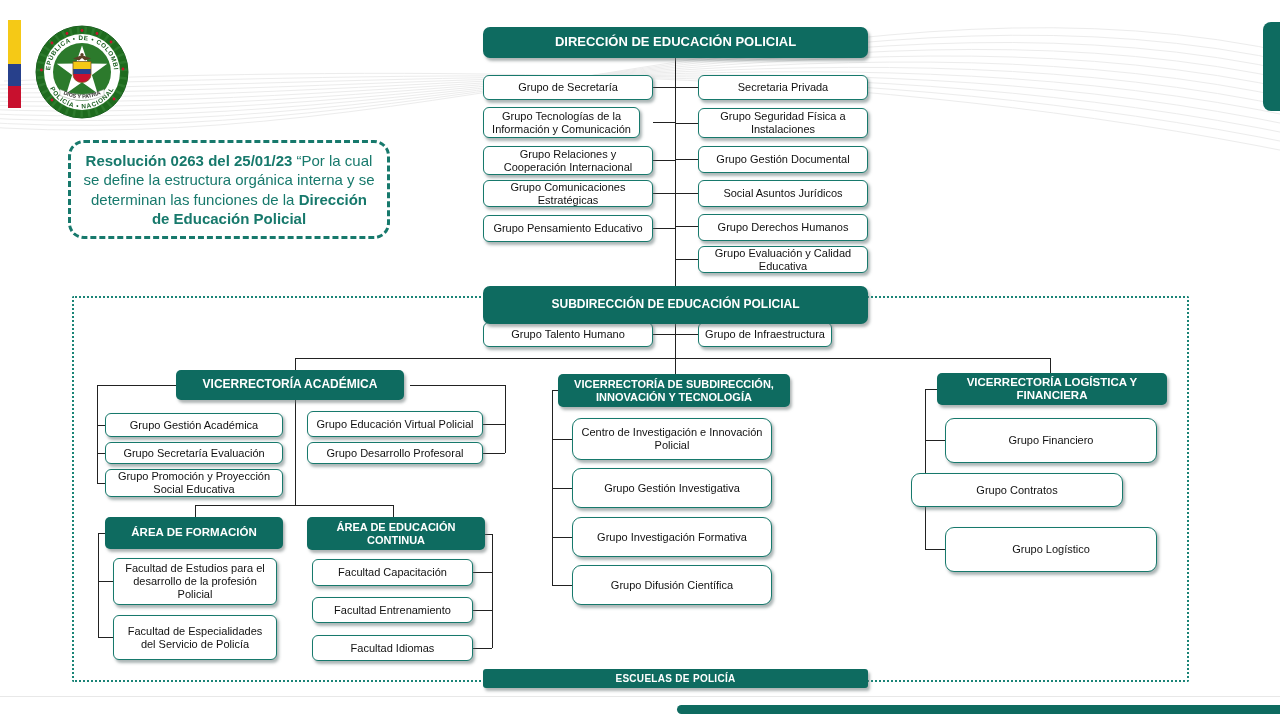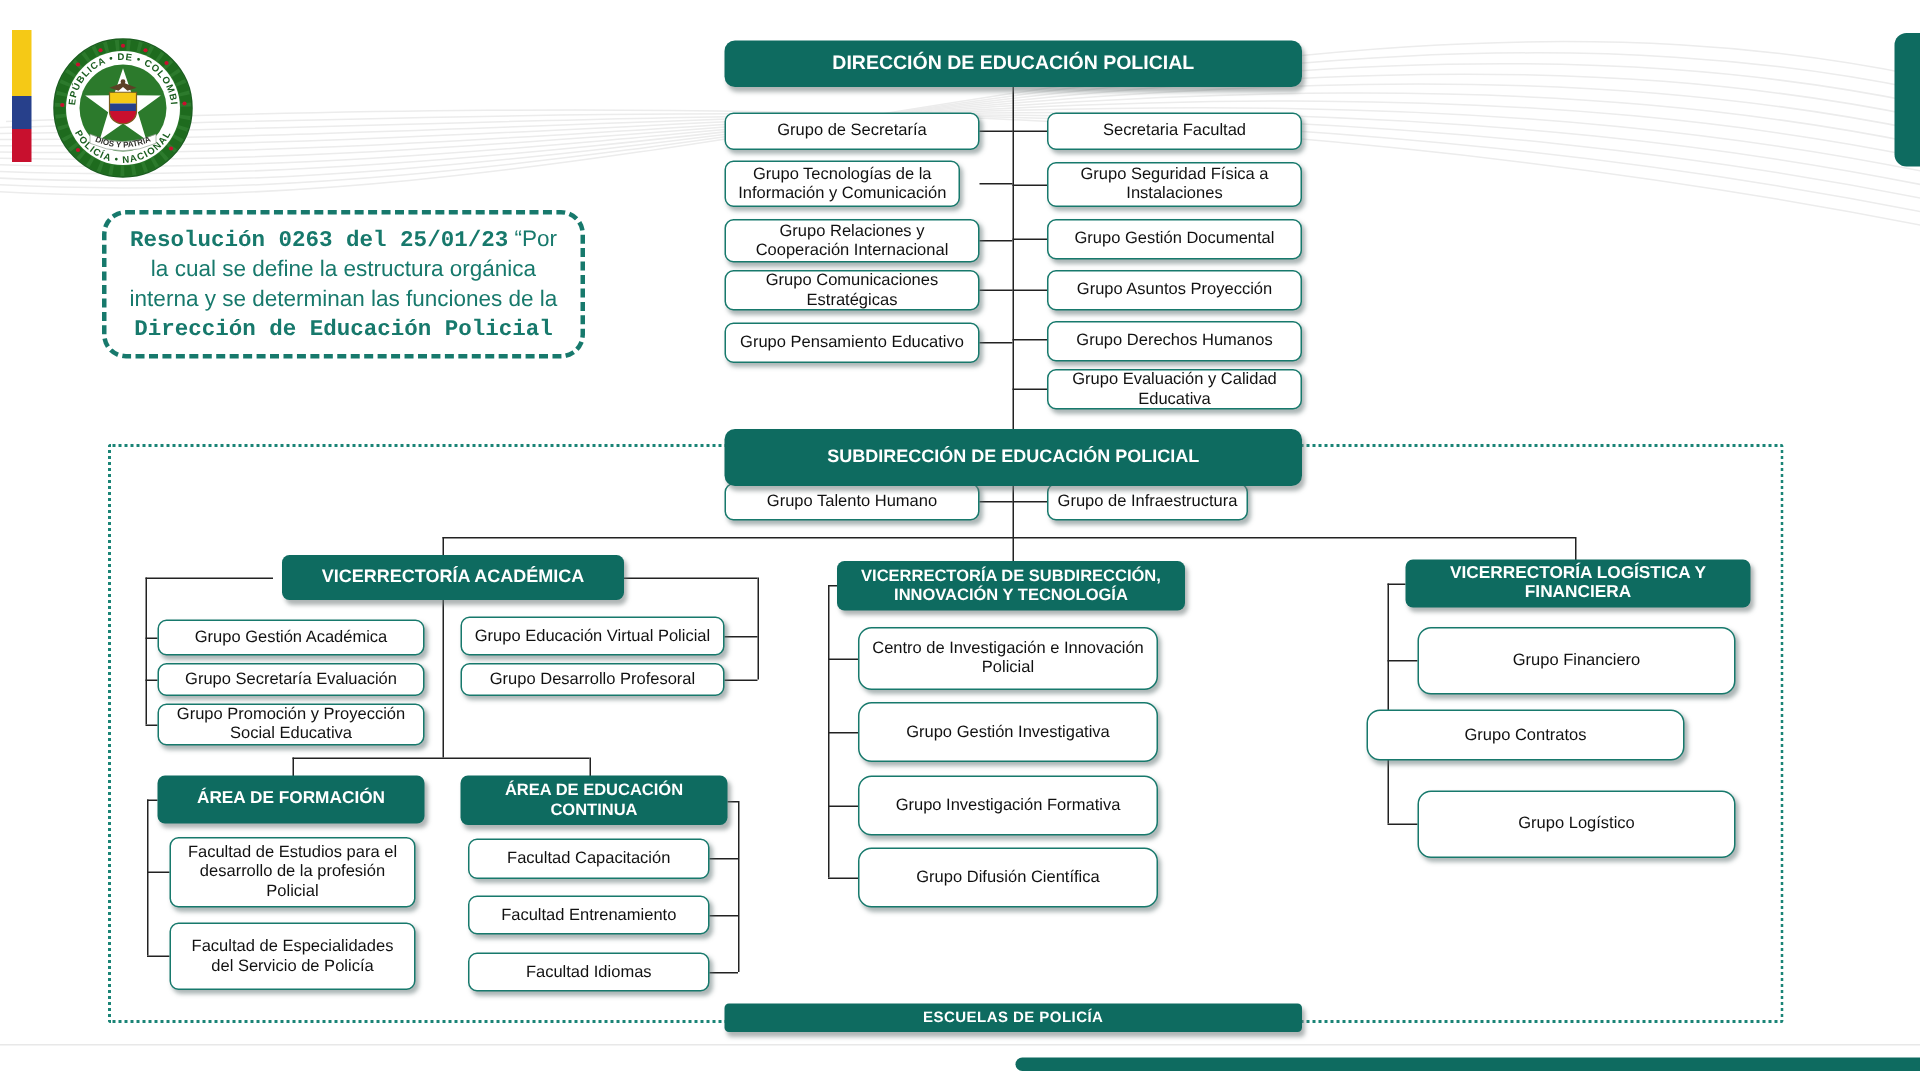--- a/index.html
+++ b/index.html
@@ -23,21 +23,21 @@
        line-height:1.28;}
   .flag{position:absolute;left:8px;top:20px;width:13px;z-index:3;}
   .flag div{width:13px;}
   .right-bar{position:absolute;left:1263px;top:22px;width:17px;height:89px;background:#0E6B60;
        border-radius:8px 0 0 8px;z-index:5;}
   .bottom-bar{position:absolute;left:677px;top:705px;width:603px;height:9px;background:#0E6B60;
        border-radius:5px 0 0 5px;z-index:5;}
   .footline{position:absolute;left:0;top:696px;width:1280px;height:1px;background:#e8e8e8;z-index:0;}
   svg.swoosh{position:absolute;left:0;top:0;z-index:0;}
   svg.emblem{position:absolute;left:34px;top:24px;z-index:3;}
-  b{font-weight:bold;font-family:Liberation Mono, monospace;}
+  b{font-weight:bold;}
 </style>
 </head>
 <body>
 
 <svg class="swoosh" width="1280" height="230">
     <path d="M -40 125 C 430 165, 860 -45, 1300 55" fill="none" stroke="#ececec" stroke-width="1"></path>
     <path d="M -36 121 C 430 156, 860 -35, 1300 64" fill="none" stroke="#ececec" stroke-width="1"></path>
     <path d="M -32 117 C 430 147, 860 -25, 1300 73" fill="none" stroke="#ececec" stroke-width="1"></path>
     <path d="M -28 113 C 430 138, 860 -15, 1300 82" fill="none" stroke="#ececec" stroke-width="1"></path>
     <path d="M -24 109 C 430 129, 860 -5, 1300 91" fill="none" stroke="#ececec" stroke-width="1"></path>
@@ -113,37 +113,37 @@
 <div class="bottom-bar"></div>
 
 <div class="note">
   <p style="margin:0"><b>Resolución 0263 del 25/01/23</b><span> “Por la cual se define la estructura orgánica interna y se determinan las funciones de la </span><b>Dirección de Educación Policial</b></p>
 </div>
 
 <div class="dotted-region"></div>
 
 <div class="hdr" style="left:483px;top:27px;width:385px;height:31px;font-size:13px;border-radius:7px">DIRECCIÓN DE EDUCACIÓN POLICIAL</div>
 <div class="hdr" style="left:483px;top:286px;width:385px;height:38px;font-size:12px;border-radius:7px">SUBDIRECCIÓN DE EDUCACIÓN POLICIAL</div>
-<div class="hdr" style="left:188px;top:370px;width:228px;height:30px;font-size:12px">VICERRECTORÍA ACADÉMICA</div>
+<div class="hdr" style="left:176px;top:370px;width:228px;height:30px;font-size:12px">VICERRECTORÍA ACADÉMICA</div>
 <div class="hdr" style="left:558px;top:374px;width:232px;height:33px;font-size:11px">VICERRECTORÍA DE SUBDIRECCIÓN, INNOVACIÓN Y TECNOLOGÍA</div>
 <div class="hdr" style="left:937px;top:373px;width:230px;height:32px;font-size:11.5px">VICERRECTORÍA LOGÍSTICA Y FINANCIERA</div>
 <div class="hdr" style="left:105px;top:517px;width:178px;height:32px;font-size:11.5px">ÁREA DE FORMACIÓN</div>
 <div class="hdr" style="left:307px;top:517px;width:178px;height:33px;font-size:11px">ÁREA DE EDUCACIÓN CONTINUA</div>
 <div class="hdr" style="left:483px;top:669px;width:385px;height:19px;font-size:10px;border-radius:3px;letter-spacing:.3px">ESCUELAS DE POLICÍA</div>
 
 <div class="box" style="left:483px;top:75px;width:170px;height:25px">Grupo de Secretaría</div>
 <div class="box" style="left:483px;top:107px;width:157px;height:31px">Grupo Tecnologías de la Información y Comunicación</div>
 <div class="box" style="left:483px;top:146px;width:170px;height:29px">Grupo Relaciones y Cooperación Internacional</div>
 <div class="box" style="left:483px;top:180px;width:170px;height:27px">Grupo Comunicaciones Estratégicas</div>
 <div class="box" style="left:483px;top:215px;width:170px;height:27px">Grupo Pensamiento Educativo</div>
 
-<div class="box" style="left:698px;top:75px;width:170px;height:25px">Secretaria Facultad</div>
+<div class="box" style="left:698px;top:75px;width:170px;height:25px">Secretaria Privada</div>
 <div class="box" style="left:698px;top:108px;width:170px;height:30px">Grupo Seguridad Física a Instalaciones</div>
 <div class="box" style="left:698px;top:146px;width:170px;height:27px">Grupo Gestión Documental</div>
-<div class="box" style="left:698px;top:180px;width:170px;height:27px">Grupo Asuntos Proyección</div>
+<div class="box" style="left:698px;top:180px;width:170px;height:27px">Social Asuntos Jurídicos</div>
 <div class="box" style="left:698px;top:214px;width:170px;height:27px">Grupo Derechos Humanos</div>
 <div class="box" style="left:698px;top:246px;width:170px;height:27px">Grupo Evaluación y Calidad Educativa</div>
 
 <div class="box" style="left:483px;top:322px;width:170px;height:25px">Grupo Talento Humano</div>
 <div class="box" style="left:698px;top:322px;width:134px;height:25px">Grupo de Infraestructura</div>
 
 <div class="box" style="left:105px;top:413px;width:178px;height:24px">Grupo Gestión Académica</div>
 <div class="box" style="left:105px;top:442px;width:178px;height:22px">Grupo Secretaría Evaluación</div>
 <div class="box" style="left:105px;top:469px;width:178px;height:28px">Grupo Promoción y Proyección Social Educativa</div>
 <div class="box" style="left:307px;top:411px;width:176px;height:26px">Grupo Educación Virtual Policial</div>

